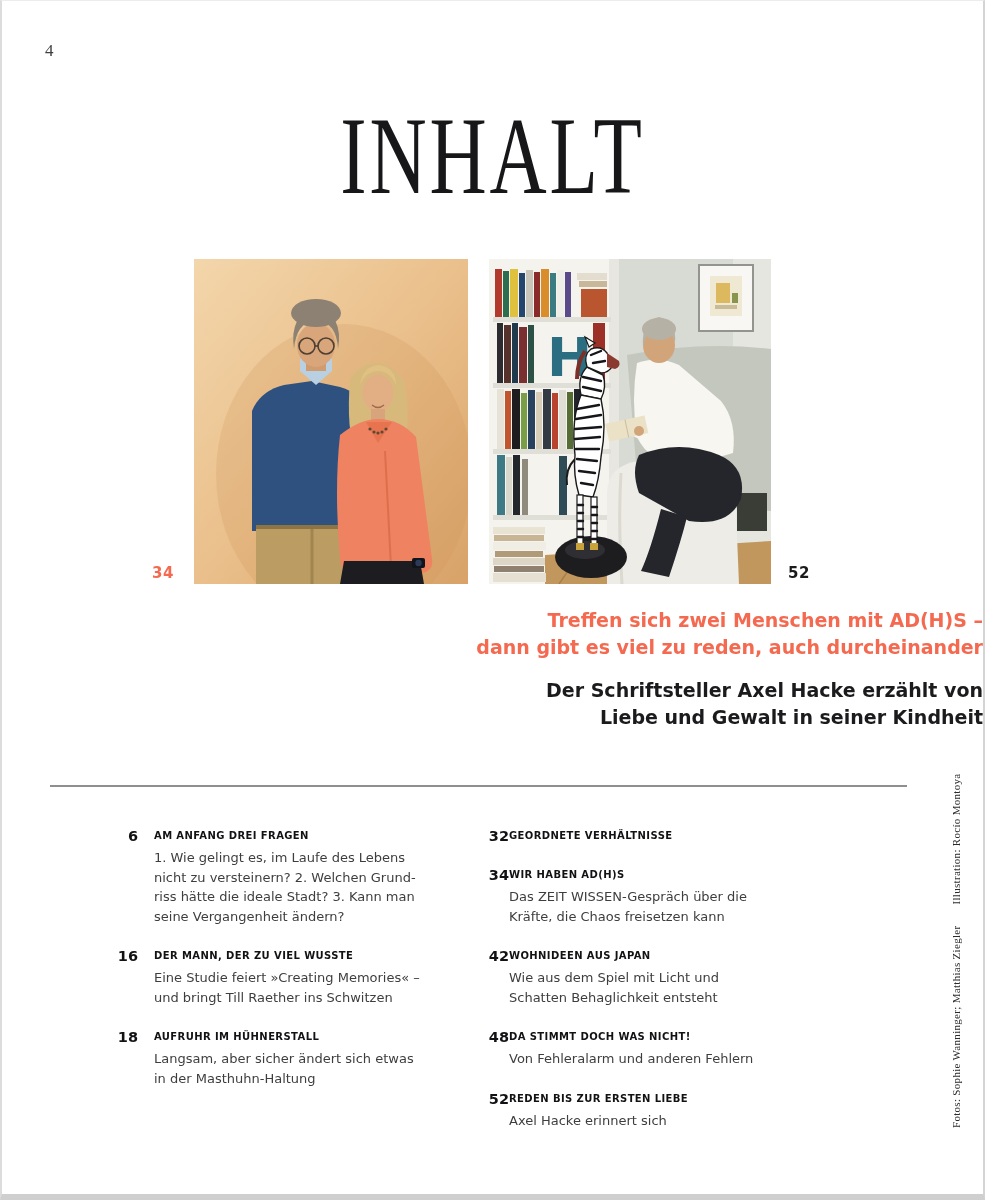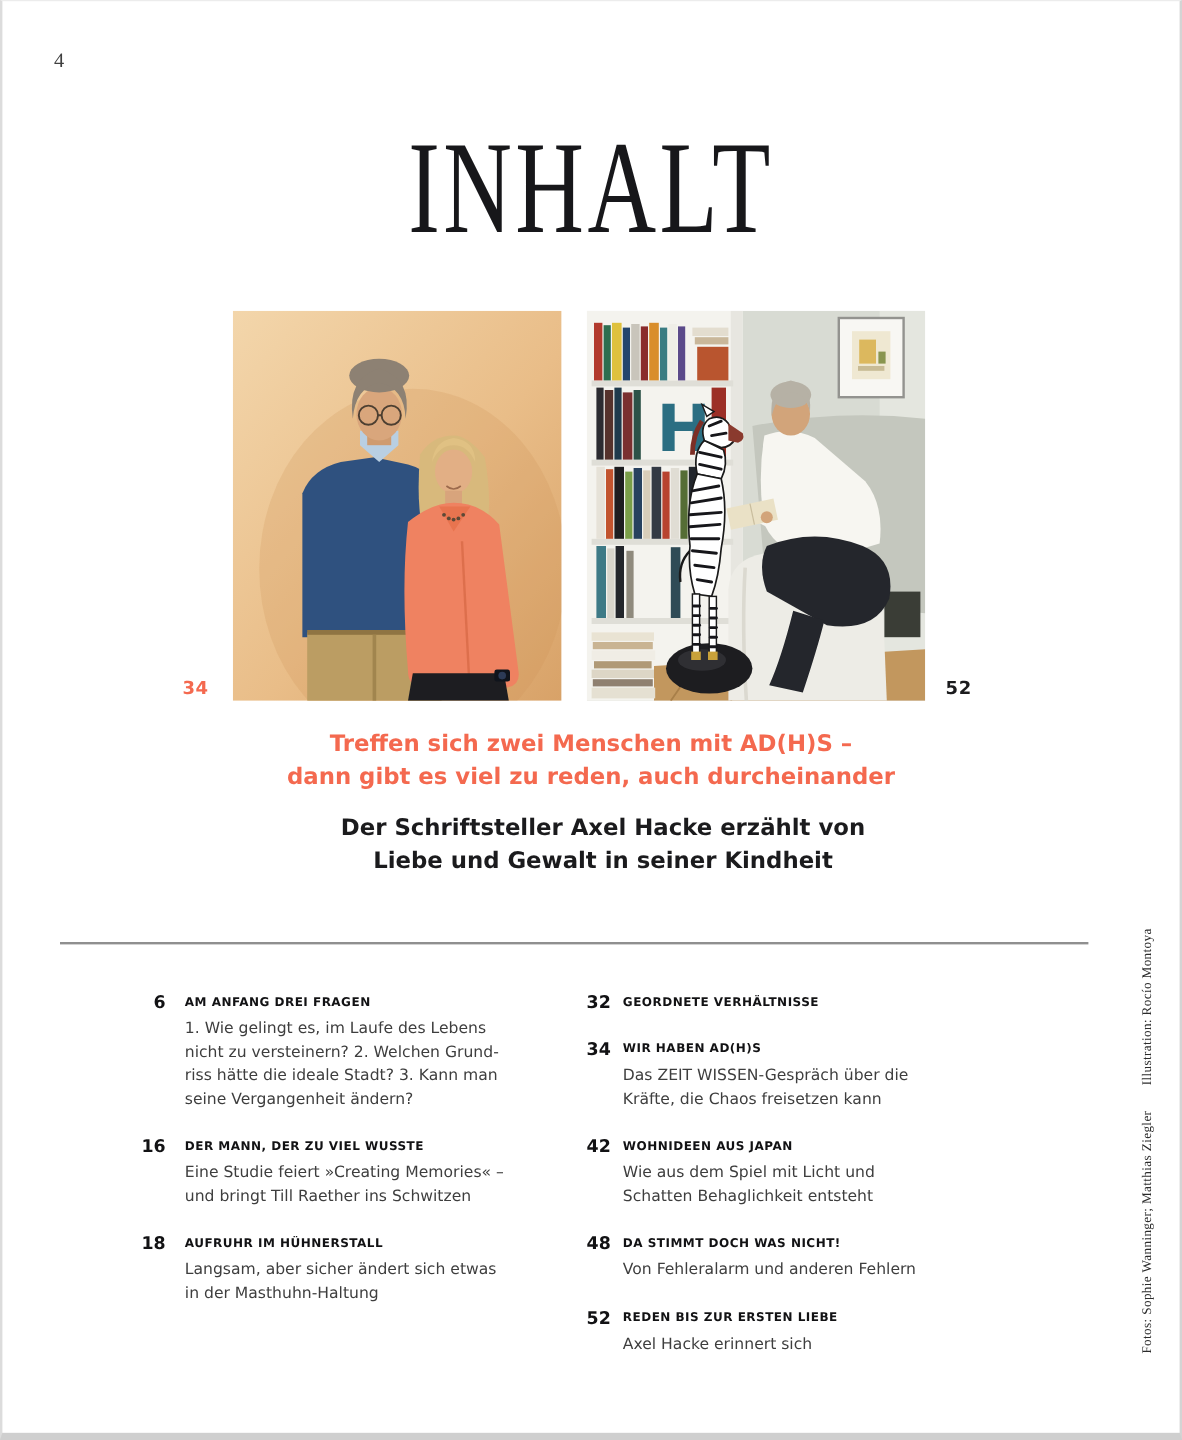--- a/index.html
+++ b/index.html
@@ -21,36 +21,36 @@
     transform:scaleX(0.72);transform-origin:50% 50%;
   }
   .photo{position:absolute;top:258px;height:325px;}
   .photo svg{display:block;width:100%;height:100%;}
   .photo-left{left:192px;width:274px;}
   .photo-right{left:487px;width:282px;}
   .photo-ref{position:absolute;top:563px;font-size:15px;font-weight:bold;letter-spacing:.5px;}
   .ref-left{left:150px;color:#F4694F;}
   .ref-right{left:786px;color:#1b1b1d;}
   .teaser{
-    position:absolute;left:0;right:0;text-align:center;
+    position:absolute;left:0;right:0;text-align:right;
     font-weight:bold;font-size:19px;line-height:27px;white-space:pre-line;
   }
   .teaser-orange{top:606px;color:#F4694F;}
   .teaser-black{top:676px;color:#1b1b1d;padding-left:20px;}
   .divider{position:absolute;left:48px;top:784px;width:857px;height:2px;background:#8f8f8f;}
   .toc-col{position:absolute;top:826px;}
   .toc-col-left{left:112px;width:355px;}
   .toc-col-right{left:485px;width:375px;}
   .toc-entry{display:flex;align-items:flex-start;margin-bottom:21px;}
   .toc-num{
     flex:0 0 auto;text-align:right;font-weight:bold;font-size:14.5px;
     color:#121214;line-height:18px;
   }
   .toc-col-left .toc-num{width:24px;margin-right:16px;}
-  .toc-col-right .toc-num{width:22px;margin-right:10px;}
+  .toc-col-right .toc-num{width:22px;}
   .toc-title{
     font-weight:bold;font-size:10px;letter-spacing:.4px;color:#121214;line-height:18px;
   }
   .toc-body{
     margin-top:3px;font-size:13px;line-height:19.5px;color:#3e3e3e;white-space:pre-line;
   }
   .credits{
     position:absolute;left:948px;top:1127px;transform:rotate(-90deg);
     transform-origin:0 0;white-space:nowrap;
     font-family:"Liberation Serif", serif;font-size:11px;letter-spacing:.3px;color:#2b2b2b;

